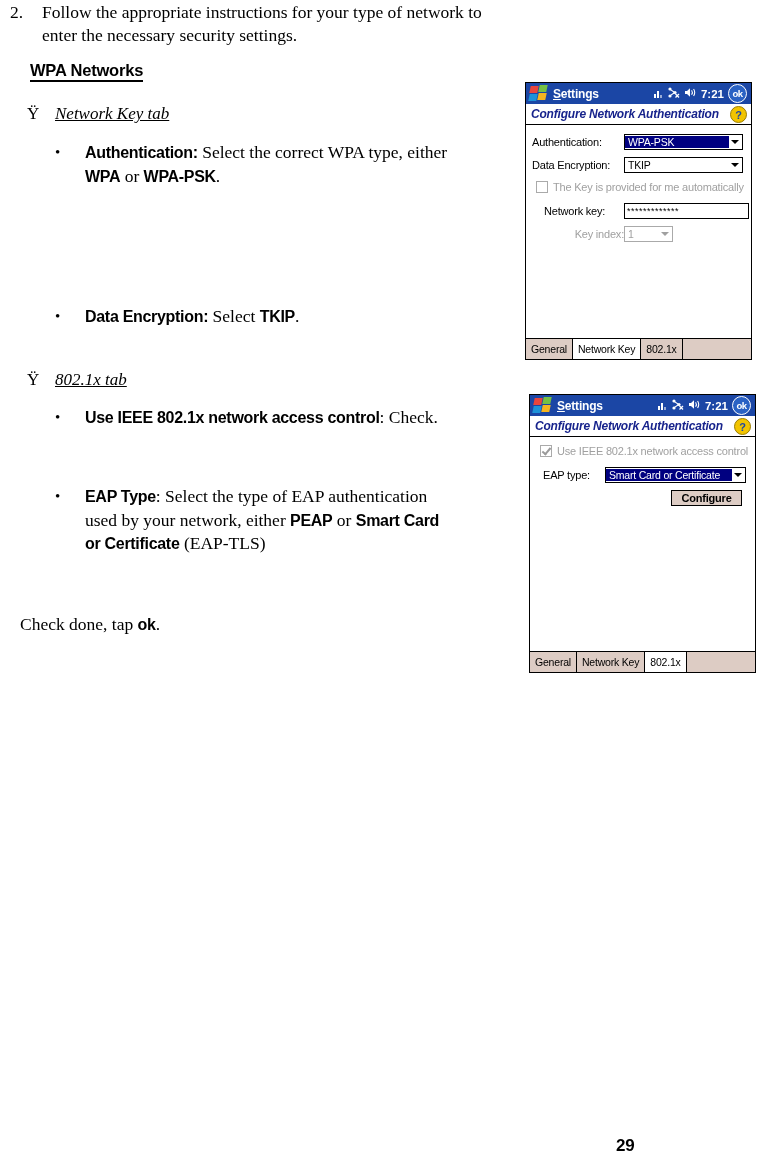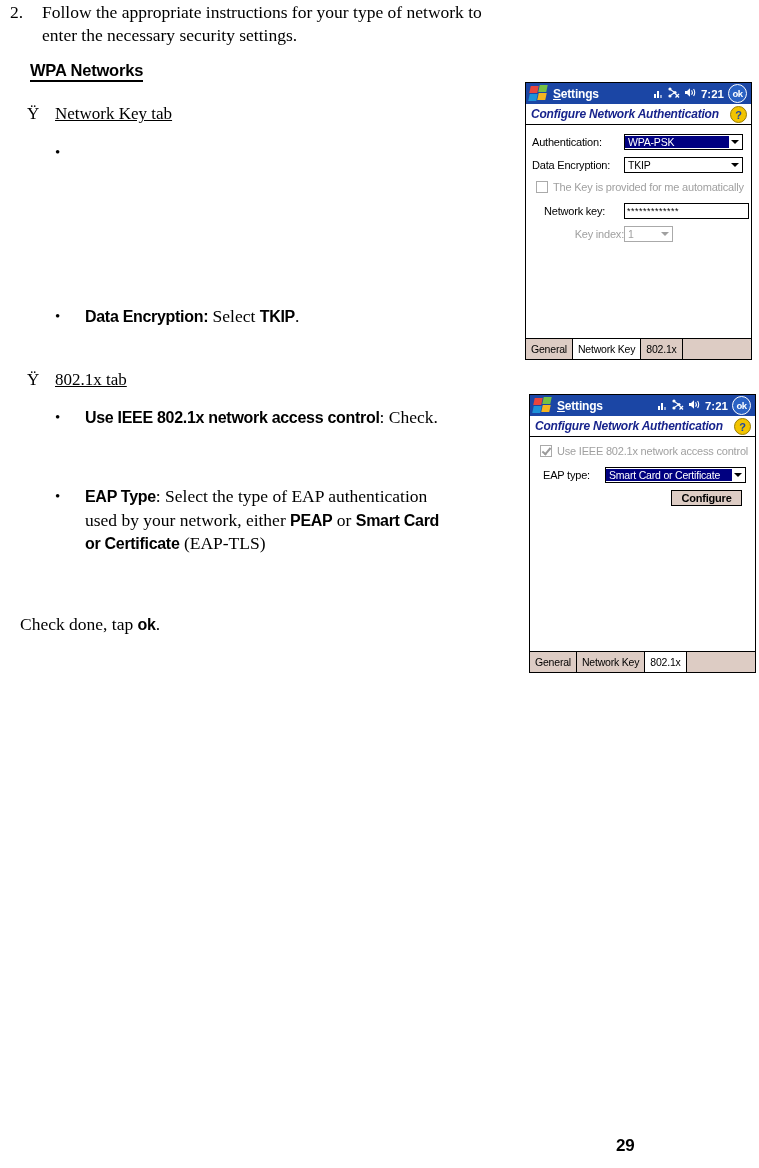--- a/index.html
+++ b/index.html
@@ -60,20 +60,21 @@
   }
   .sub-head .wing {
     font-family: "Liberation Serif", serif;
     font-style: normal;
     font-weight: normal;
     font-size: 17px;
     display: inline-block;
     width: 28px;
   }
   .sub-head .ital {
+    font-style: italic;
     text-decoration: underline;
   }
 
   .bullet-block {
     position: absolute;
     left: 55px;
     width: 400px;
     font-size: 17.5px;
     line-height: 22.5px;
   }
@@ -340,20 +341,21 @@
   </div>
 
   <div class="section-head">WPA Networks</div>
 
   <div class="sub-head" style="top:104px">
     <span class="wing">Ÿ</span><span class="ital">Network Key tab</span>
   </div>
 
   <div class="bullet-block" style="top:141px">
     <span class="dot">•</span>
+    <span class="btext"><b class="sans">Authentication:</b><span> Select the correct WPA type, either </span><b class="sans">WPA</b><span> or </span><b class="sans">WPA-PSK</b><span>.</span></span>
   </div>
 
   <div class="bullet-block" style="top:305px">
     <span class="dot">•</span>
     <span class="btext"><b class="sans">Data Encryption:</b><span> Select </span><b class="sans">TKIP</b><span>.</span></span>
   </div>
 
   <div class="sub-head" style="top:370px">
     <span class="wing">Ÿ</span><span class="ital">802.1x tab</span>
   </div>

